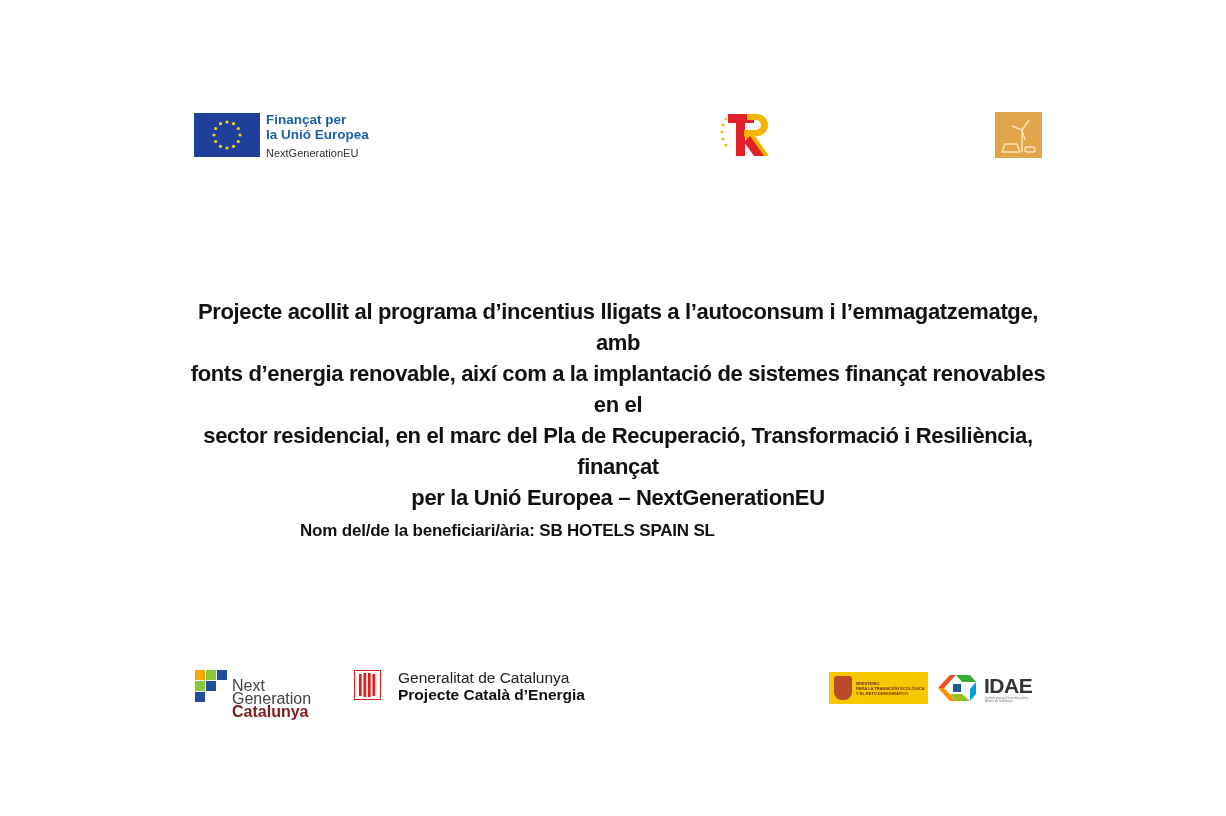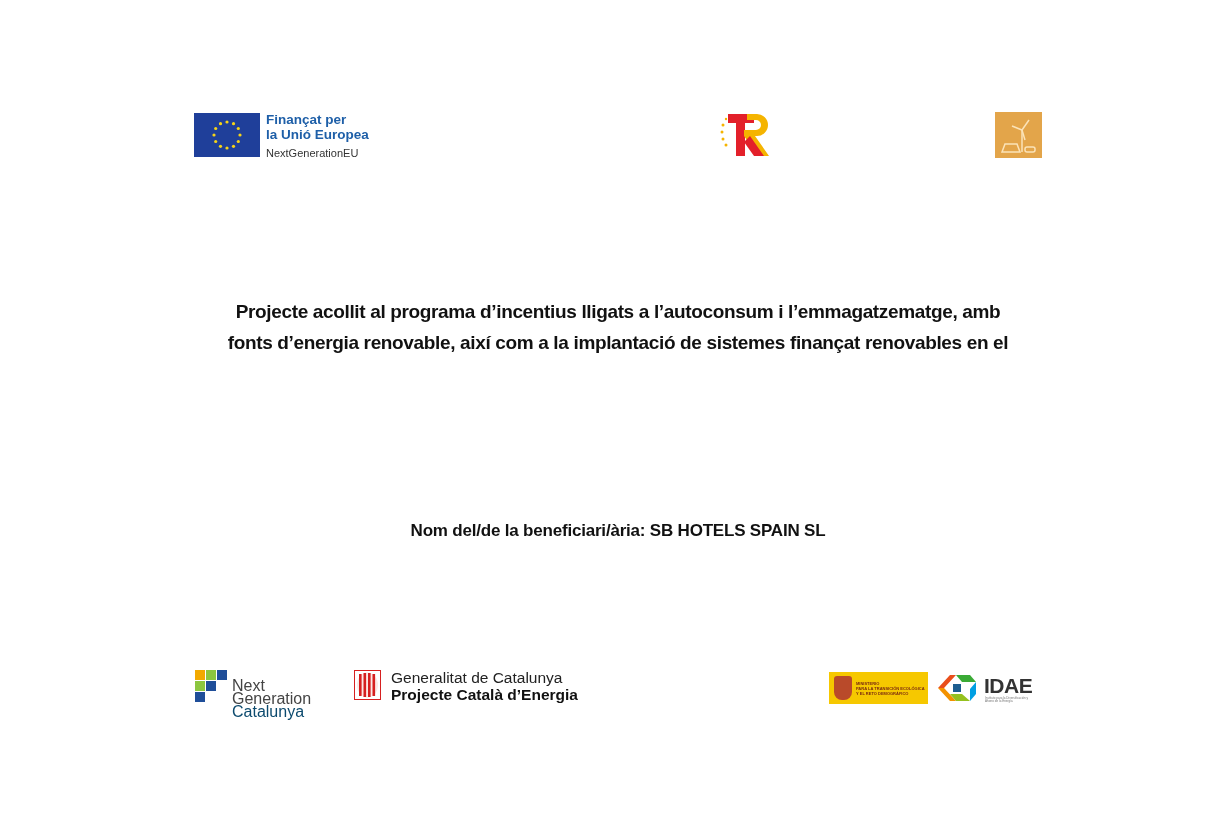--- a/index.html
+++ b/index.html
@@ -20,38 +20,38 @@
     #prtr-logo { left: 720px; top: 112px; width: 270px; height: 48px; }
     .prtr-mark { position: absolute; left: 0; top: 0; width: 54px; height: 46px; }
     .prtr-text { position: absolute; left: 58px; top: 14px; line-height: 16px; font-size: 13.5px; font-weight: bold; color: #333; }
     .prtr-text span { display: block; }
 
     #ministry-square { left: 995px; top: 112px; width: 47px; height: 46px; background: #e3a54a; }
 
     
     #main-title {
       left: 180px; top: 296px; width: 876px; text-align: center;
-      font-family: "Liberation Sans", sans-serif; font-weight: bold; font-size: 19px; line-height: 31px;
+      font-family: "Liberation Sans", sans-serif; font-weight: bold; font-size: 22px; line-height: 31px;
       color: #111; letter-spacing: -0.35px;
     }
     #beneficiary {
-      left: 300px; top: 521px; width: 636px; text-align: center;
+      left: 300px; top: 521px; width: 636px; 
       font-weight: bold; font-size: 17px; color: #111; letter-spacing: -0.2px;
     }
 
     
     #ngc-logo { left: 195px; top: 670px; width: 140px; height: 34px; }
     .ngc-grid { position: absolute; left: 0; top: 0; width: 32px; height: 32px; }
     .ngc-grid div { position: absolute; width: 10px; height: 10px; }
     .ngc-text { position: absolute; left: 37px; top: 9px; line-height: 13px; font-size: 16px; color: #444; }
-    .ngc-text .b { font-weight: normal; color: #0c4a6e; }
+    .ngc-text .b { font-weight: bold; color: #7f1d1d; }
 
     #gencat-logo { left: 354px; top: 668px; width: 230px; height: 36px; }
     .gencat-mark { position: absolute; left: 0; top: 2px; width: 27px; height: 30px; border: 1px solid #d62020; box-sizing: border-box; }
-    .gencat-text { position: absolute; left: 37px; top: 1px; line-height: 17px; font-size: 15.5px; color: #222; white-space: nowrap; }
+    .gencat-text { position: absolute; left: 44px; top: 1px; line-height: 17px; font-size: 15.5px; color: #222; white-space: nowrap; }
     .gencat-text .b { font-weight: bold; color: #111; }
 
     #miteco-logo { left: 829px; top: 672px; width: 99px; height: 32px; background: #f6c800; }
     .miteco-shield { position: absolute; left: 5px; top: 4px; width: 18px; height: 24px; background: #b94a2a; border-radius: 3px 3px 8px 8px; }
     .miteco-text { position: absolute; left: 27px; top: 9px; font-size: 4px; line-height: 5px; color: #7a2a10; font-weight: bold; }
     .miteco-text span { display: block; }
 
     #idae-logo { left: 934px; top: 671px; width: 100px; height: 34px; }
     .idae-mark { position: absolute; left: 0; top: 0; width: 47px; height: 34px; }
     .idae-text { position: absolute; left: 50px; top: 3px; font-size: 21px; font-weight: bold; color: #333; letter-spacing: -0.5px; }
@@ -111,20 +111,22 @@
       <line x1="27" y1="18" x2="30" y2="28"></line>
       <path d="M10 32 h12 l3 8 h-18z"></path>
       <rect x="30" y="35" width="10" height="5" rx="2"></rect>
     </g>
   </svg>
 </div>
 
 <div id="main-title" class="abs">
   <div>Projecte acollit al programa d’incentius lligats a l’autoconsum i l’emmagatzematge, amb</div>
   <div>fonts d’energia renovable, així com a la implantació de sistemes finançat renovables en el</div>
+  <div>sector residencial, en el marc del Pla de Recuperació, Transformació i Resiliència, finançat</div>
+  <div>per la Unió Europea – NextGenerationEU</div>
 </div>
 
 <div id="beneficiary" class="abs">Nom del/de la beneficiari/ària: SB HOTELS SPAIN SL</div>
 
 <div id="ngc-logo" class="abs">
   <div class="ngc-grid">
     <div style="left:0;top:0;background:#f2a900"></div>
     <div style="left:11px;top:0;background:#8cc63f"></div>
     <div style="left:22px;top:0;background:#1f4e99"></div>
     <div style="left:0;top:11px;background:#8cc63f"></div>

